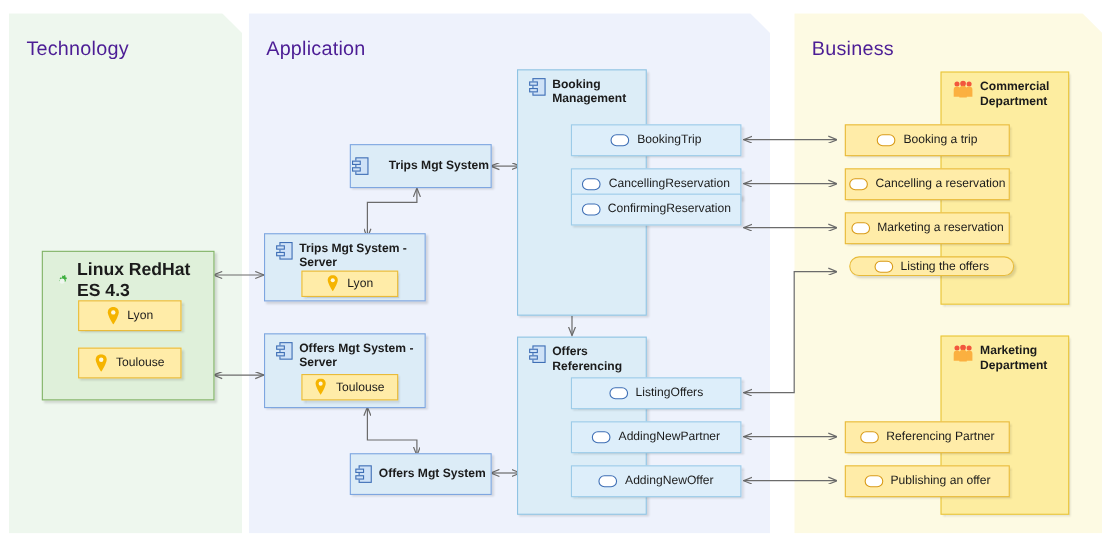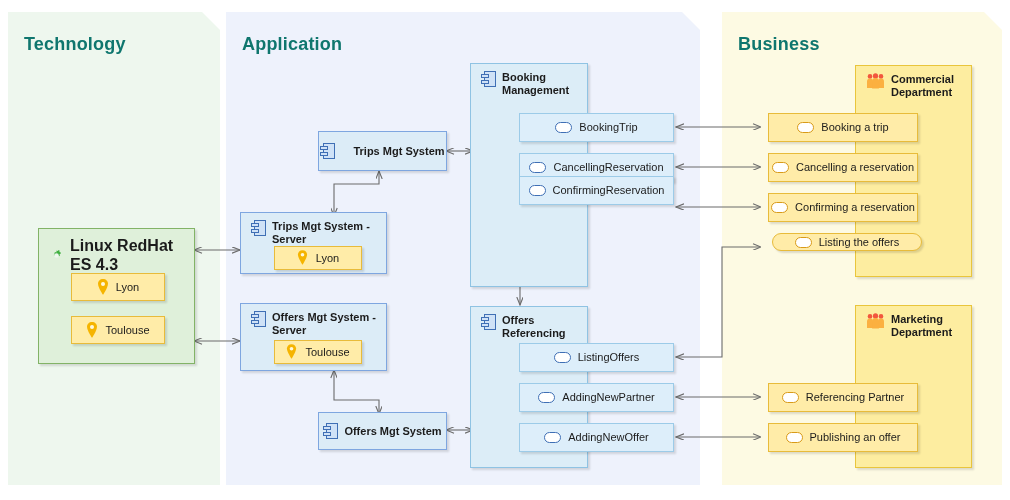--- a/index.html
+++ b/index.html
@@ -5,21 +5,21 @@
   html,body{margin:0;padding:0;background:#ffffff;}
   body{width:1010px;height:500px;position:relative;overflow:hidden;
        font-family:"Liberation Sans","DejaVu Sans",sans-serif;color:#1b1b1b;}
 
   .canvas{position:absolute;inset:0;}
 
   
   .layer{position:absolute;box-sizing:border-box;}
   .layer .sheet{position:absolute;inset:0;}
   .layer-title{position:absolute;left:16px;top:22px;font-size:18px;
-               font-weight:bold;letter-spacing:.2px;color:#0f766e;}
+               font-weight:normal;letter-spacing:.2px;color:#4c1d95;}
 
   #layer-technology .sheet{background:#eef7ee;}
   #layer-application .sheet{background:#eef2fc;}
   #layer-business .sheet{background:#fdfae3;}
 
   
   .node{position:absolute;box-sizing:border-box;border:1px solid;
         display:flex;align-items:center;box-shadow:2px 2px 2px rgba(0,0,0,.13);}
   .node .lbl{font-size:11px;line-height:1.18;white-space:pre-line;}
 
@@ -292,21 +292,21 @@
   <div class="node n-biz centered" style="left:768px;top:113px;width:150px;height:29px;">
     <span class="ico ico-service biz"></span>
     <span class="lbl">Booking a trip</span>
   </div>
   <div class="node n-biz centered" style="left:768px;top:153px;width:150px;height:29px;">
     <span class="ico ico-service biz"></span>
     <span class="lbl">Cancelling a reservation</span>
   </div>
   <div class="node n-biz centered" style="left:768px;top:193px;width:150px;height:29px;">
     <span class="ico ico-service biz"></span>
-    <span class="lbl">Confirming a reservation</span>
+    <span class="lbl">Marketing a reservation</span>
   </div>
   <div class="node n-biz centered" style="left:772px;top:233px;width:150px;height:18px;border-radius:13px;">
     <span class="ico ico-service biz"></span>
     <span class="lbl">Listing the offers</span>
   </div>
 
   <div class="node n-biz-grp" style="left:855px;top:305px;width:117px;height:163px;align-items:flex-start;">
     <div class="hdr-row">
       <span class="ico ico-people">
         <svg viewBox="0 0 19 16" width="19" height="16">

